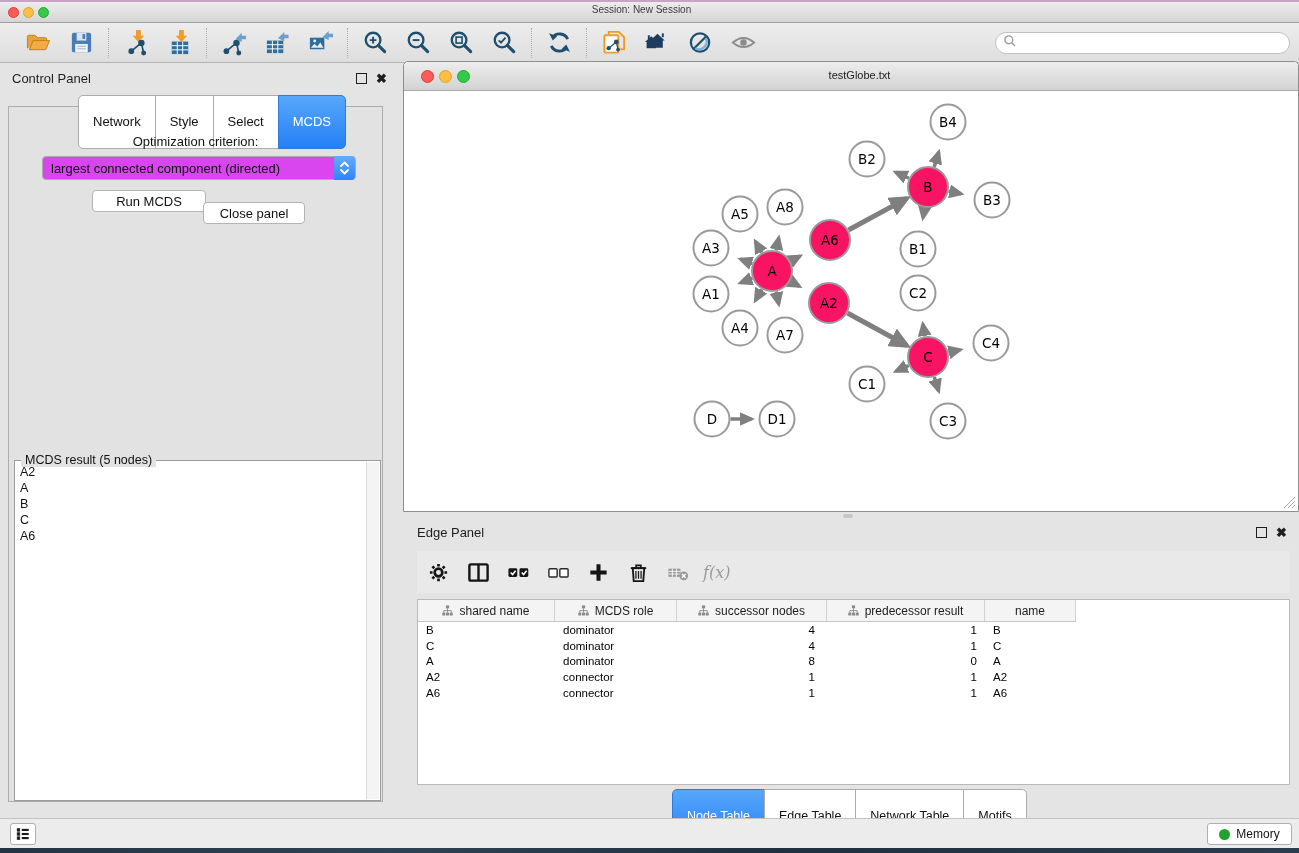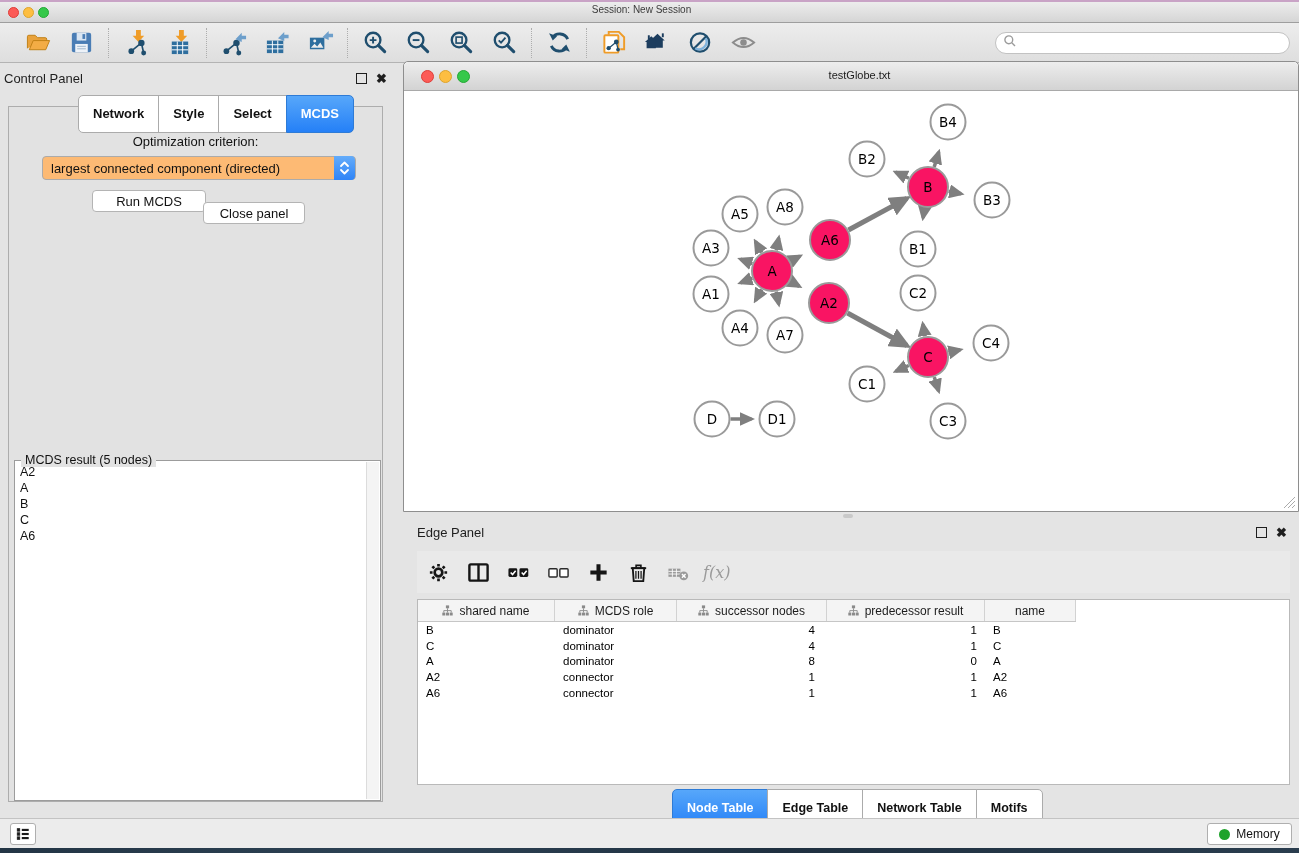--- a/index.html
+++ b/index.html
@@ -24,36 +24,36 @@
     display:flex;align-items:center;padding-left:12px;box-sizing:border-box;}
   .tb-group{display:flex;align-items:center;gap:16px;padding:0 13px;}
   .tb-sep{width:1px;height:30px;border-left:1px dotted #ADADAD;}
   .tb-icon{width:27px;height:27px;display:inline-flex;align-items:center;justify-content:center;cursor:default;}
   .tb-icon svg{width:27px;height:27px;}
   .searchbox{position:absolute;right:9px;top:9px;width:295px;height:22px;background:#fff;
     border:1px solid #C2C2C2;border-radius:12px;display:flex;align-items:center;padding-left:7px;box-sizing:border-box;}
   .searchbox input{border:none;outline:none;background:transparent;font-size:12px;flex:1;
     font-family:"Liberation Sans",sans-serif;margin-left:4px;}
   
-  .cpanel-title{position:absolute;left:4px;top:71px;font-size:13px;color:#1e1e1e;}
+  .cpanel-title{position:absolute;left:12px;top:71px;font-size:13px;color:#1e1e1e;}
   .panel-btns{position:absolute;display:flex;gap:9px;align-items:center;}
   .float-box{width:9px;height:9px;border:1.6px solid #1e1e1e;display:inline-block;}
   .close-x{font-size:13px;font-weight:bold;color:#1e1e1e;line-height:11px;}
   .cp-btns{left:356px;top:73px;}
   .cp-inner{position:absolute;left:8px;top:106px;width:375px;height:696px;
     background:#E2E2E2;border:1px solid #ADADAD;box-sizing:border-box;}
   .tabs{position:absolute;display:flex;}
   .cp-tabs{left:78px;top:95px;}
-  .tab{height:20px;line-height:20px;padding:8px 14px;background:#fff;border:1px solid #ABABAB;
-    margin-left:-1px;font-size:13px;color:#111;text-align:center;font-weight:bold;}
+  .tab{height:20px;line-height:20px;padding:16px 14px;background:#fff;border:1px solid #ABABAB;
+    margin-left:-1px;font-size:13px;color:#111;text-align:center;}
   .tab:first-child{border-radius:5px 0 0 5px;margin-left:0;}
   .tab:last-child{border-radius:0 5px 5px 0;}
   .tab.selected{background:linear-gradient(#57A7FA,#2580F7);border-color:#2E7BD6;color:#fff;}
   .opt-label{position:absolute;left:8px;top:134px;width:375px;text-align:center;font-size:13px;color:#111;}
-  .dropdown{position:absolute;left:42px;top:156px;width:314px;height:24px;background:#fdba74;
+  .dropdown{position:absolute;left:42px;top:156px;width:314px;height:24px;background:#d946ef;
     border:1px solid #ABABAB;border-radius:4px;box-sizing:border-box;font-size:13px;color:#111;
     display:flex;align-items:center;padding-left:8px;}
   .dd-stepper{position:absolute;right:0;top:-1px;width:21px;height:24px;border-radius:0 4px 4px 0;
     background:linear-gradient(#64ACFA,#2F84F7);display:flex;align-items:center;justify-content:center;}
   .btn{position:absolute;height:22px;background:#fff;border:1px solid #B4B4B4;border-radius:4px;
     font-size:13px;color:#111;display:flex;align-items:center;justify-content:center;box-sizing:border-box;}
   .btn-run{left:92px;top:190px;width:114px;}
   .btn-close{left:203px;top:190px;width:102px;margin-top:12px;}
   .result-box{position:absolute;left:14px;top:460px;width:367px;height:341px;border:1px solid #9C9C9C;
     background:#fff;box-sizing:border-box;}

